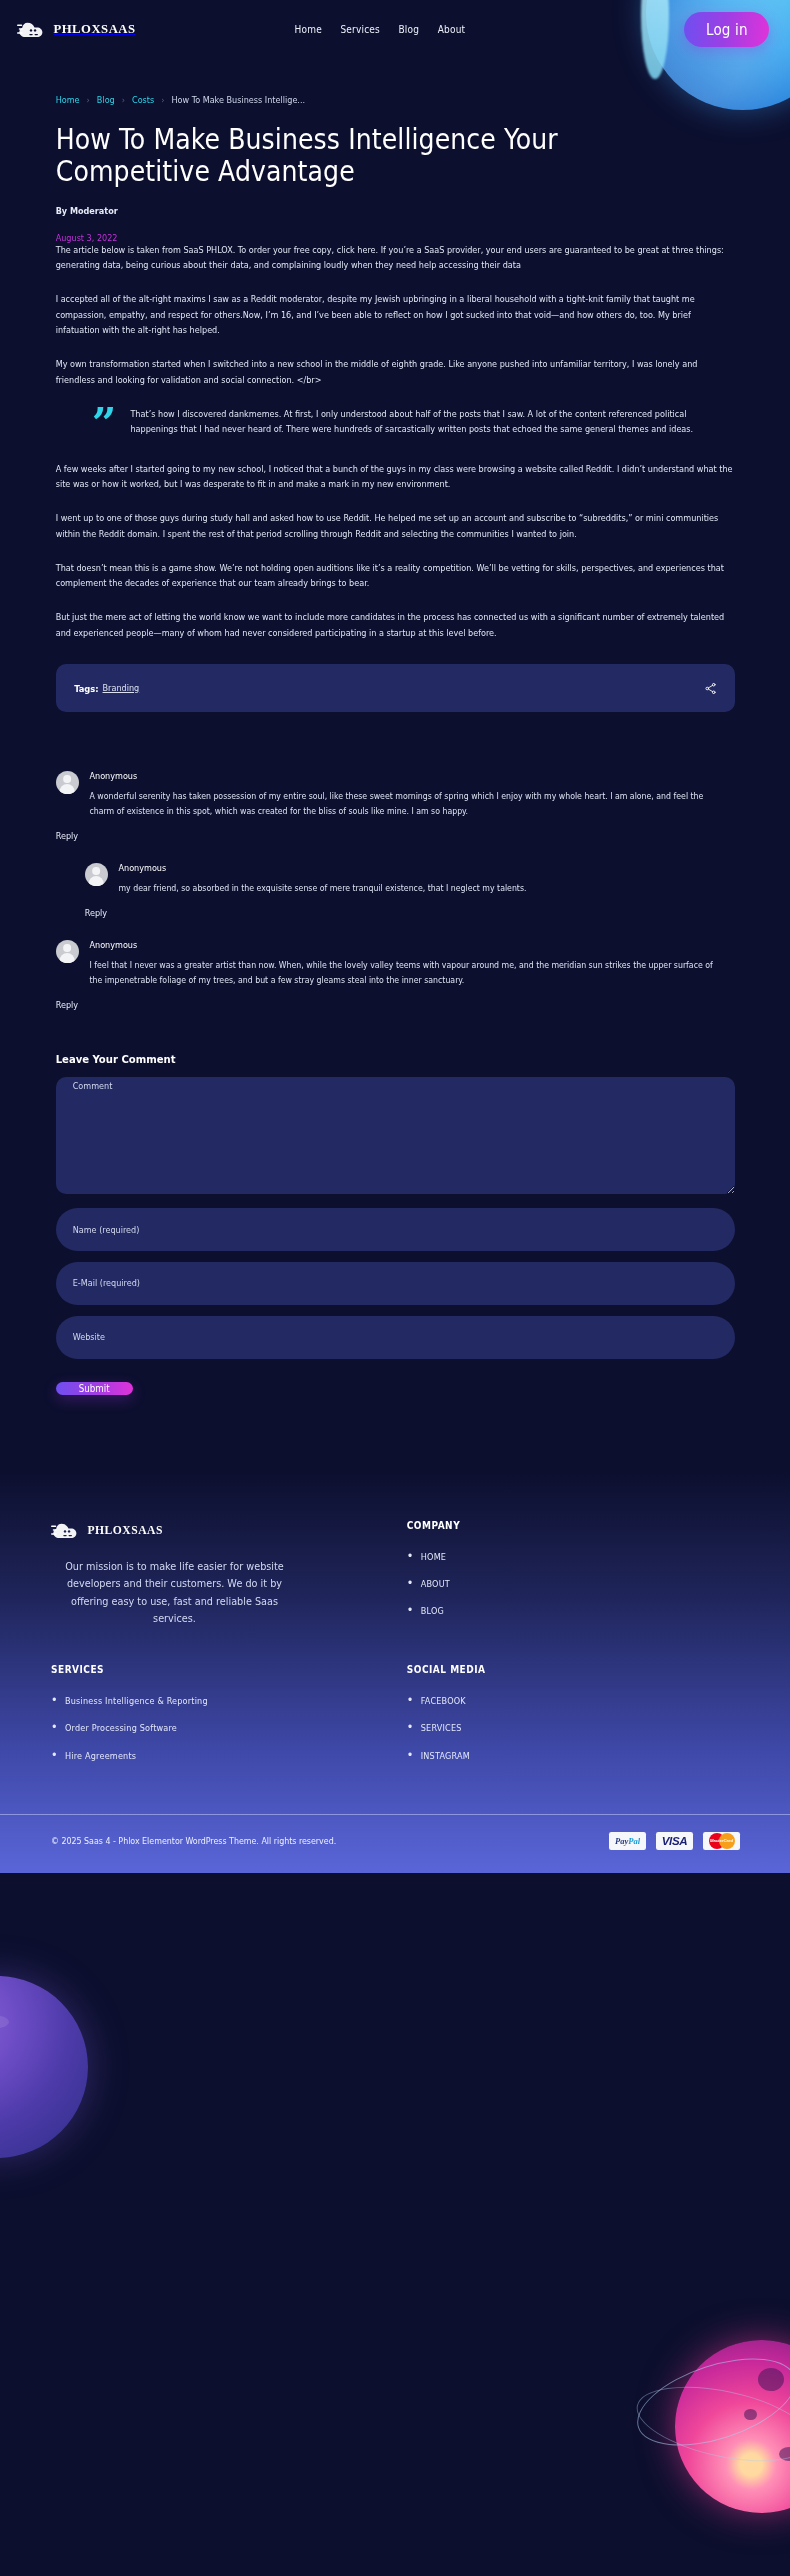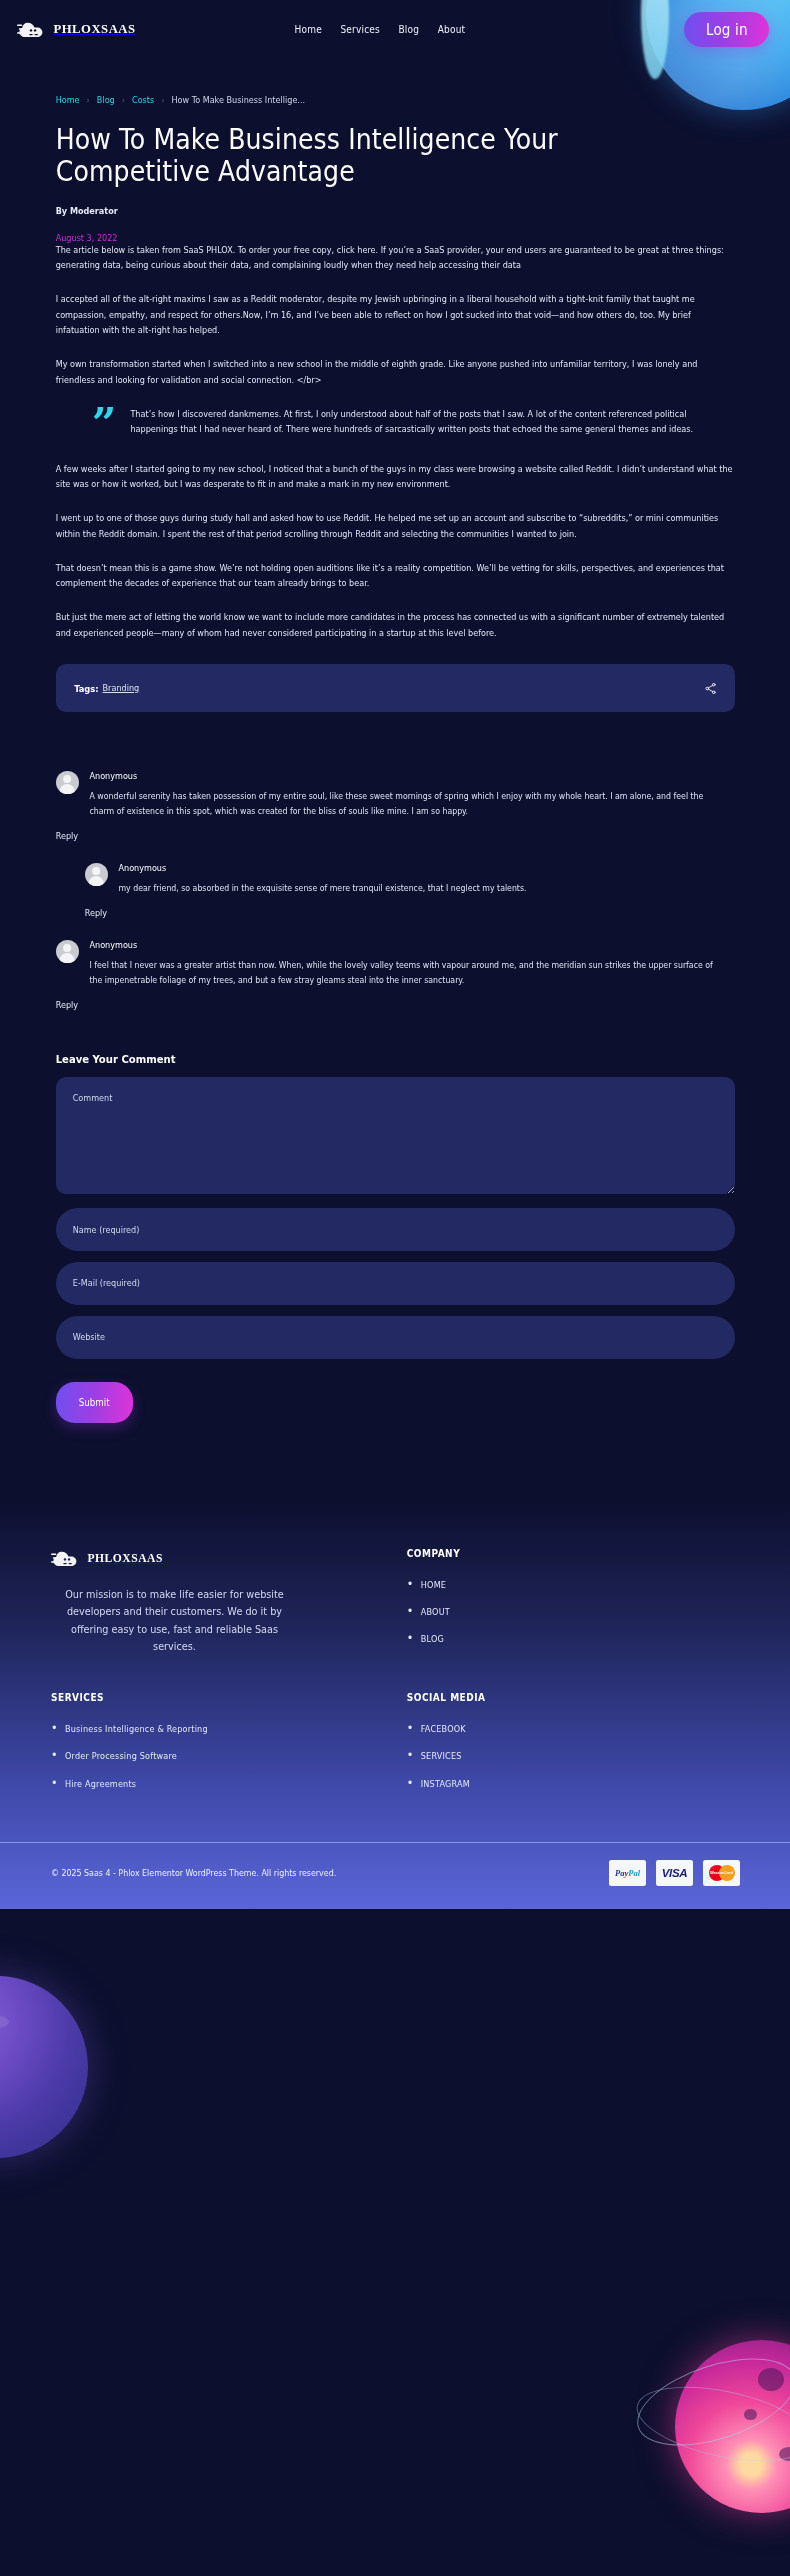--- a/index.html
+++ b/index.html
@@ -167,25 +167,25 @@
 
   .field {
     width: 100%; border: none; outline: none;
     background: #232a63; color: #e9edf9;
     font-family: inherit; font-size: 9px;
     padding: 10.8px 17px;
   }
   .field::placeholder { color:#d2d8ee; opacity:1; }
   .field-textarea {
     margin-top: 10.8px; height: 117px; border-radius: 10px; resize: vertical;
-    padding-top: 14px; line-height:1.6;
+    padding-top: 2px; line-height:1.6;
   }
   .field-input { margin-top: 10.8px; height: 43px; border-radius: 21.6px; }
   .submit-btn {
-    margin-top: 23px; padding: 15px 23px; border:none; border-radius: 18.5px;
+    margin-top: 23px; padding: 1px 23px; border:none; border-radius: 18.5px;
     color:#fff; font-size:9.7px; font-family: inherit; cursor:pointer;
     background: linear-gradient(95deg, #6f4ff0 0%, #9b3fe4 48%, #e033d9 100%);
     box-shadow: 0 4.6px 14px rgba(150,50,220,.32);
   }
 
   
   .site-footer {
     position: relative; z-index: 3;
     margin-top: 77px; padding: 48px 0 0;
     background: linear-gradient(180deg, #0c0f2e 0%, #1b2croppx 0%, #242a72 42%, #4a55c4 78%, #5965d6 100%);
@@ -222,21 +222,21 @@
     position: relative; z-index: 4;
     margin-top: 40px; border-top: 0.8px solid rgba(220,228,255,.45);
   }
   .footer-bottom-inner {
     width: 726px; margin: 0 auto; padding: 17px 18.5px 23px;
     display:flex; align-items:center;
   }
   .copyright { color:#eef1ff; font-size:8.8px; }
   .pay-icons { margin-left:auto; display:flex; gap:10px; }
   .pay-card {
-    width:37px; height:26px; background:#f6f7fb; border-radius:2.3px;
+    width:37px; height:18px; background:#f6f7fb; border-radius:2.3px;
     display:flex; align-items:center; justify-content:center;
   }
   .pay-paypal { font-family:"Liberation Serif", serif; font-style:italic; font-weight:700;
     font-size:8.5px; color:#253b80; }
   .pay-paypal i { color:#179bd7; font-style:italic; }
   .pay-visa { font-family:"Liberation Sans", sans-serif; font-weight:700; font-style:italic;
     font-size:11.6px; color:#1a1f71; letter-spacing:-0.4px; }
   .mc-wrap { position:relative; width:26px; height:16px; }
   .mc-wrap .mc-r, .mc-wrap .mc-y {
     position:absolute; top:0; width:16px; height:16px; border-radius:50%;

